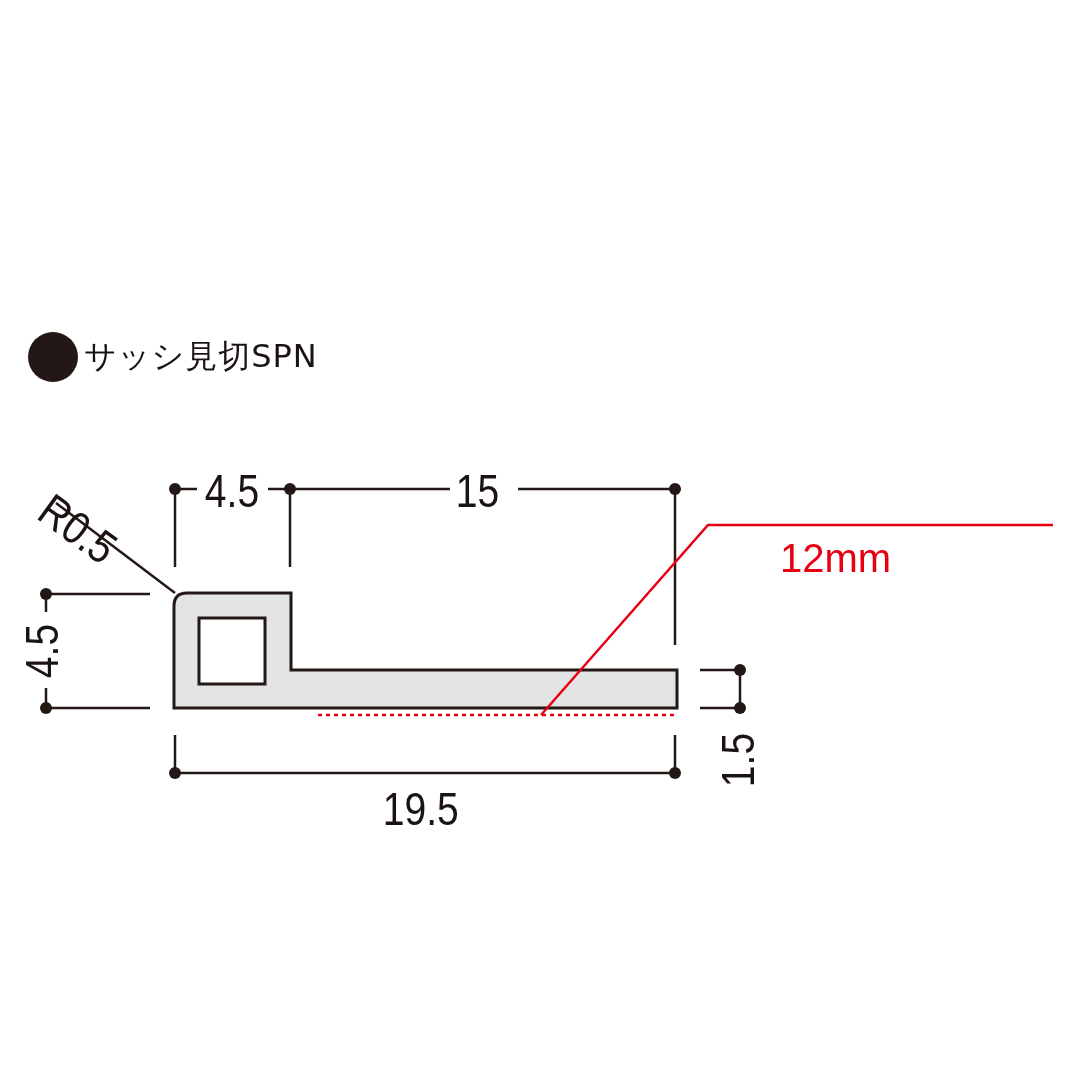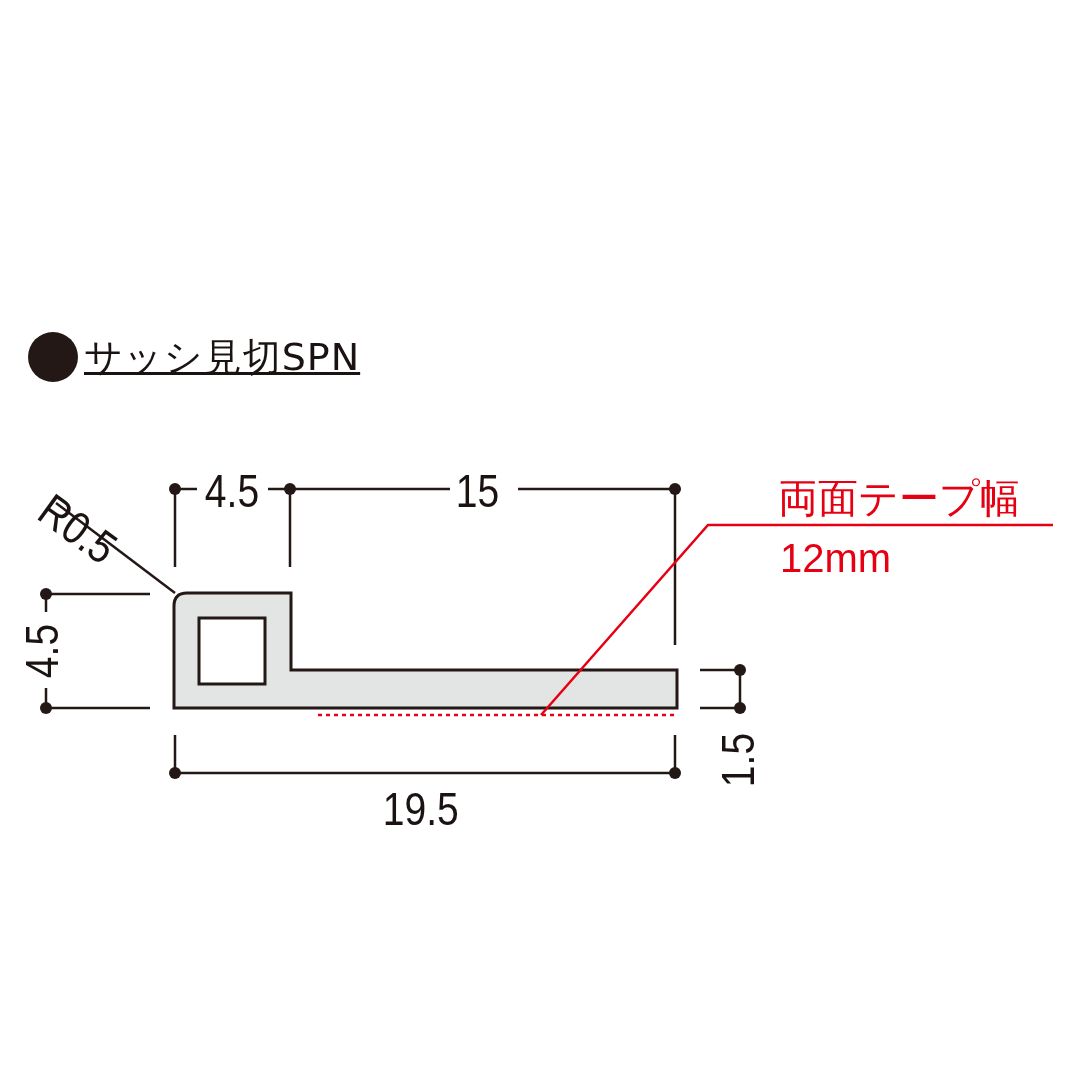--- a/index.html
+++ b/index.html
@@ -1,22 +1,22 @@
 <!DOCTYPE html>
 <html><head>
   <meta charset="utf-8">
   <style>
     html, body { margin: 0; padding: 0; background: #ffffff; }
     body { width: 1080px; height: 1080px; position: relative; overflow: hidden; }
     .stage { position: absolute; left: 0; top: 0; width: 1080px; height: 1080px; }
     .title {
       position: absolute; left: 28px; top: 322px; height: 70px;
       display: flex; align-items: center;
-      font-family: "DejaVu Sans", sans-serif; font-size: 38px; color: #1a1311;
-      letter-spacing: 1px; white-space: nowrap; text-decoration: underline;
+      font-family: "DejaVu Sans", sans-serif; font-size: 32px; color: #1a1311;
+      letter-spacing: 1px; white-space: nowrap;
     }
     .title .bullet {
       display: inline-block; width: 50px; height: 50px; border-radius: 50%;
       background: #231815; margin-right: 6px;
     }
     .dimtext {
       position: absolute; font-family: "Liberation Sans", sans-serif;
       font-size: 46px; color: #1a1311; line-height: 1; white-space: nowrap;
       transform: scaleX(0.85); transform-origin: center center;
     }
@@ -77,15 +77,14 @@
     <polyline points="541,715 708,525 1053,525" fill="none" stroke="#e60012" stroke-width="2.5"></polyline>
   </svg>
 
   <div class="dimtext" style="left:58px; top:486px; transform: rotate(36deg) scaleX(0.85); transform-origin: left top;">R0.5</div>
   <div class="dimtext" style="left:200px; top:468px;">4.5</div>
   <div class="dimtext" style="left:452px; top:468px;">15</div>
   <div class="dimtext" style="left:10px; top:628px; transform: rotate(-90deg) scaleX(0.85); transform-origin: center center;">4.5</div>
   <div class="dimtext" style="left:706px; top:737px; transform: rotate(-90deg) scaleX(0.85); transform-origin: center center;">1.5</div>
   <div class="dimtext" style="left:376px; top:786px;">19.5</div>
 
-  <div class="note" style="left:778px; top:478px; font-size:40px;">両面テープ幅</div>
   <div class="note" style="left:780px; top:538px; font-size:40px; font-family: Liberation Sans, sans-serif;">12mm</div>
 </div>
 
 </body></html>

